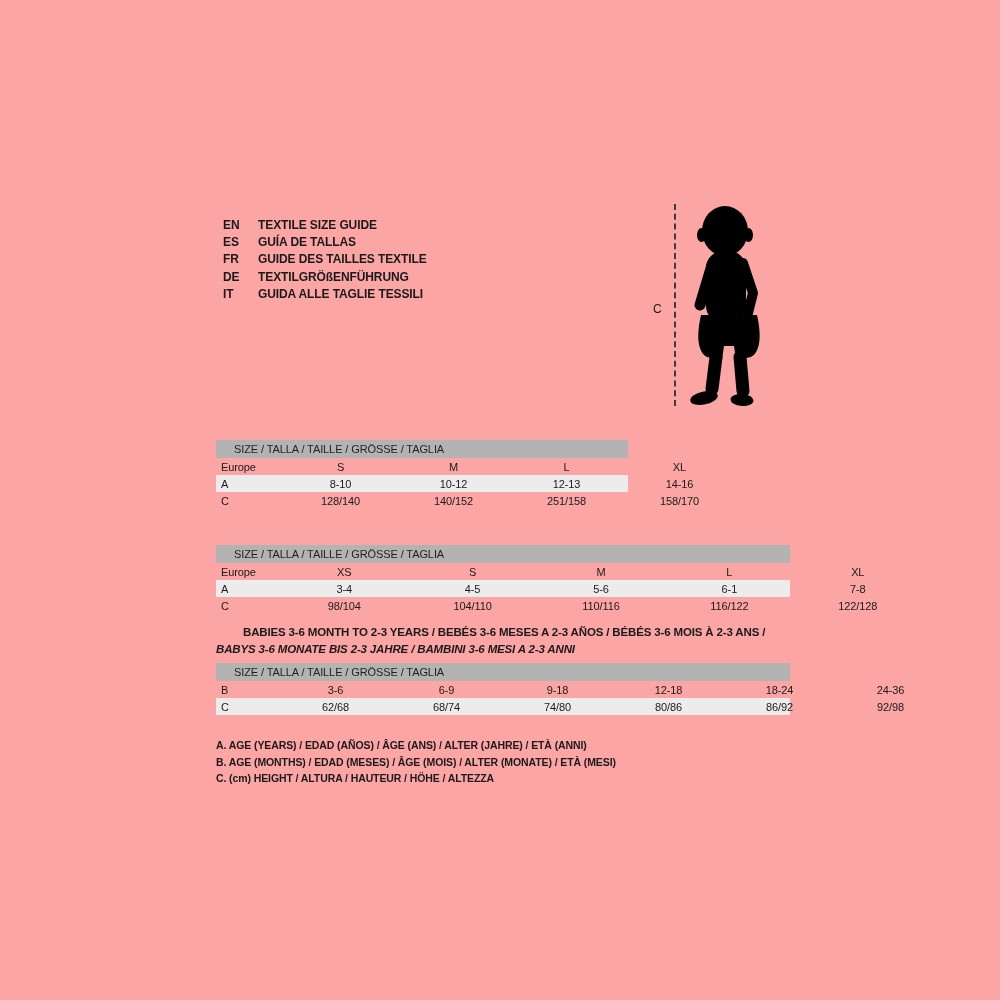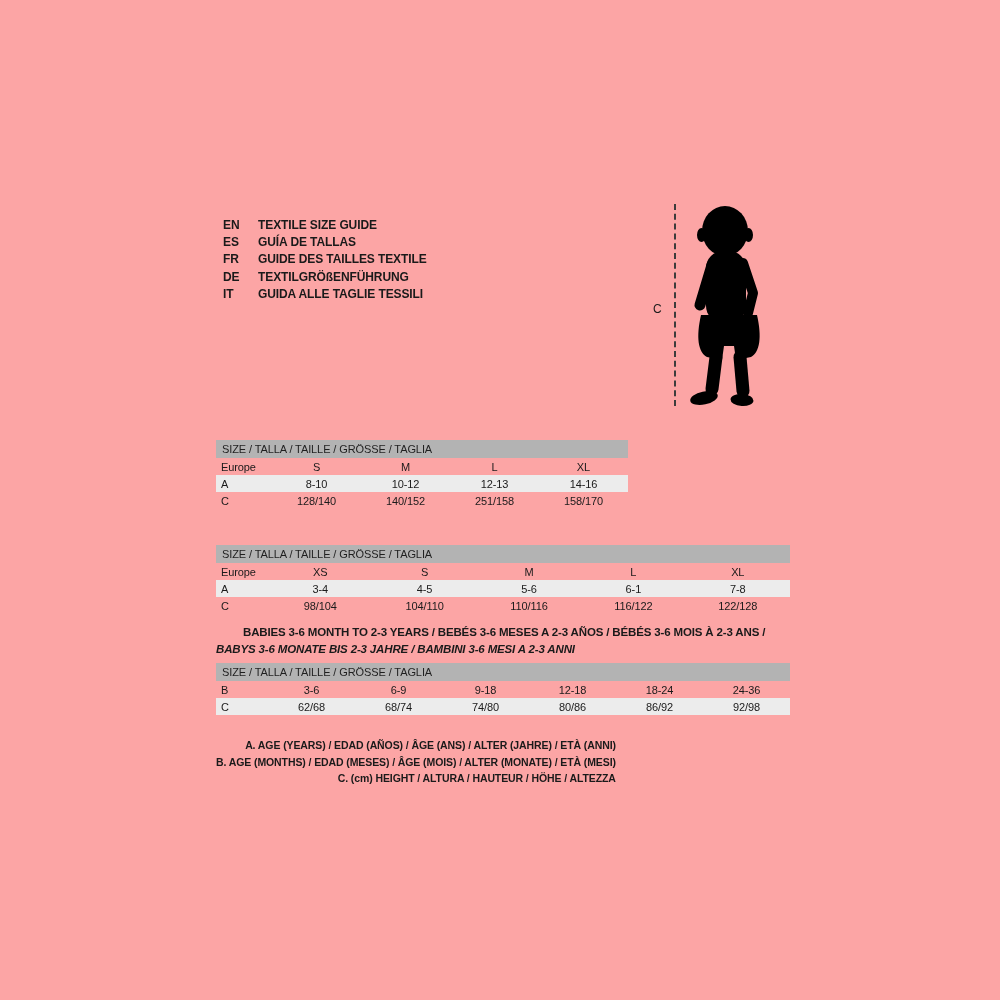--- a/index.html
+++ b/index.html
@@ -15,32 +15,32 @@
   
   .measure-line{position:absolute;left:674px;top:204px;height:202px;width:0;border-left:2px dashed #3c3c3c;}
   .height-label{position:absolute;left:653px;top:302px;font-size:12px;font-weight:normal;}
   .silhouette{position:absolute;left:687px;top:205px;width:86px;height:205px;}
 
   
   .tbl-title{position:absolute;left:216px;font-size:11.5px;font-weight:bold;white-space:nowrap;letter-spacing:-0.15px;}
   .tbl-title .subpart{font-size:8px;vertical-align:-2px;}
   .tbl{position:absolute;left:216px;}
   .size-bar{height:18px;line-height:18px;background:#b3b3b3;color:#1f1f1f;font-size:11px;
-            padding-left:6px;box-sizing:border-box;letter-spacing:-0.1px;}
-  .trow{display:grid;height:17px;align-items:center;font-size:11px;letter-spacing:-0.1px;}
+            padding-left:18px;box-sizing:border-box;letter-spacing:-0.1px;}
+  .trow{display:grid;height:17px;align-items:center;font-size:11px;letter-spacing:-0.1px;gap:24px;}
   .trow.shaded{background:#ececec;}
   .t1 .trow{grid-template-columns:56px repeat(4,89px);}
   .t2 .trow{grid-template-columns:52px repeat(5,104.4px);}
   .t3 .trow{grid-template-columns:52px repeat(6,87px);}
   .tlabel{text-align:left;padding-left:5px;}
   .tcell{text-align:center;}
 
   
   .legend{position:absolute;left:216px;top:737px;}
-  .legend-line{height:16.5px;line-height:16.5px;font-size:10.5px;font-weight:bold;white-space:nowrap;letter-spacing:-0.1px;text-align:right;}
+  .legend-line{height:16.5px;line-height:16.5px;font-size:10.5px;font-weight:bold;white-space:nowrap;letter-spacing:-0.1px;}
 </style>
 </head>
 <body>
 
 <div class="canvas">
 
   <div class="lang-block">
     <div class="lang-row">
       <span class="lang-code">EN</span>
       <span class="lang-label">TEXTILE SIZE GUIDE</span>

